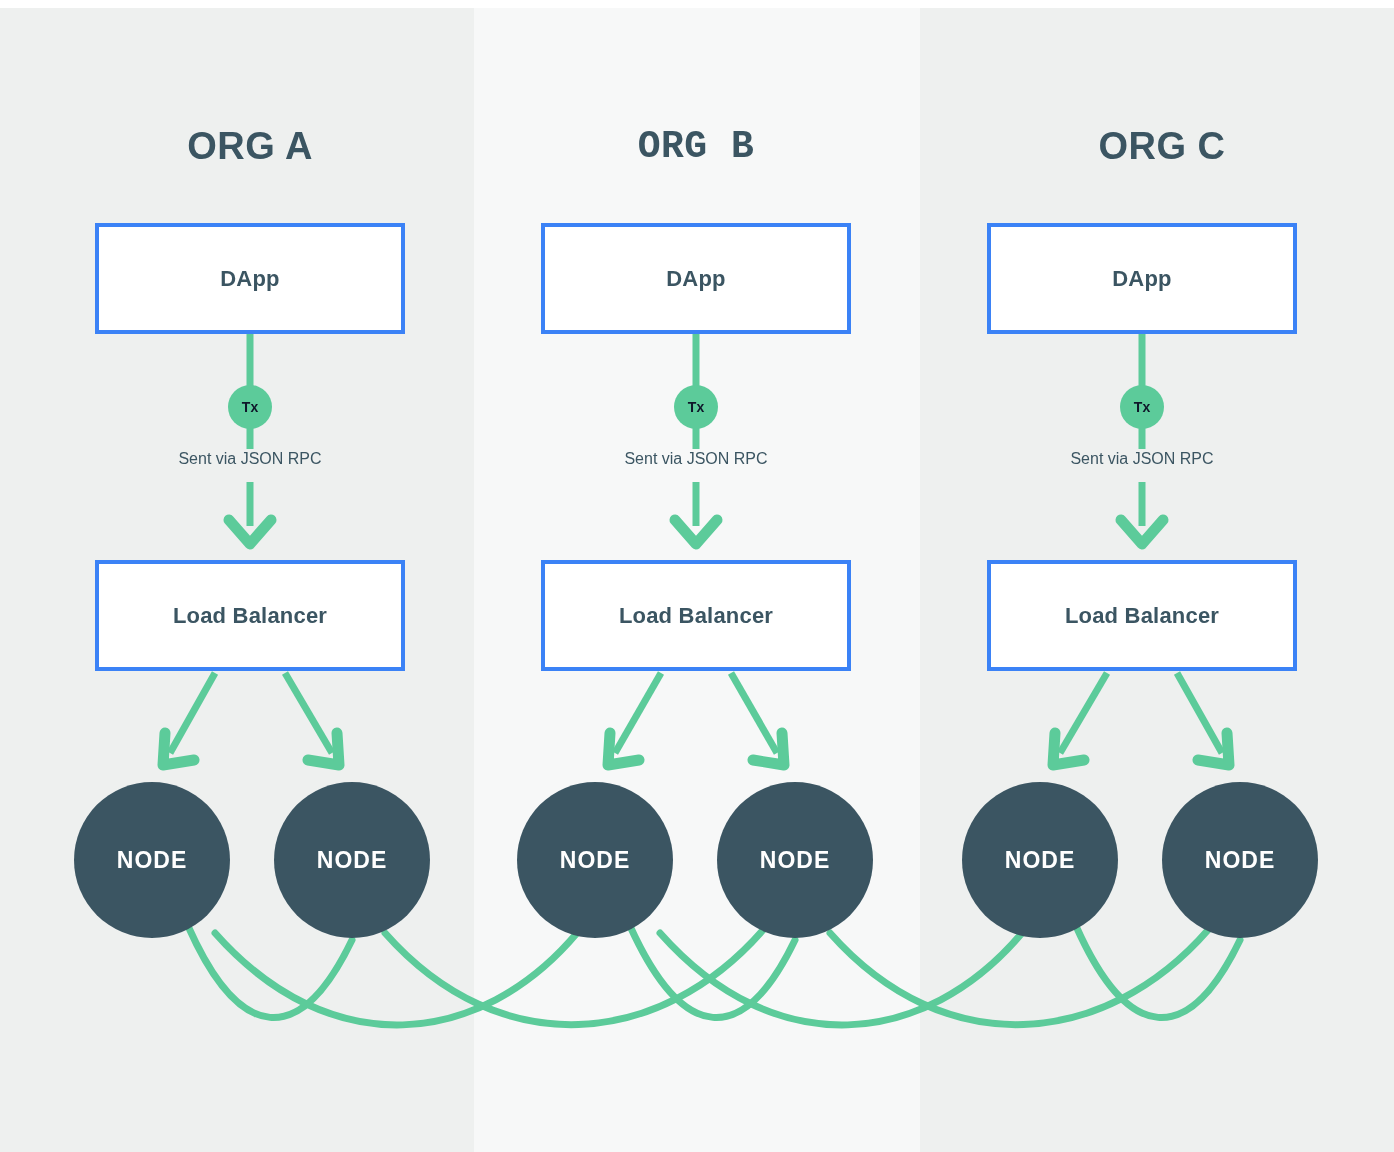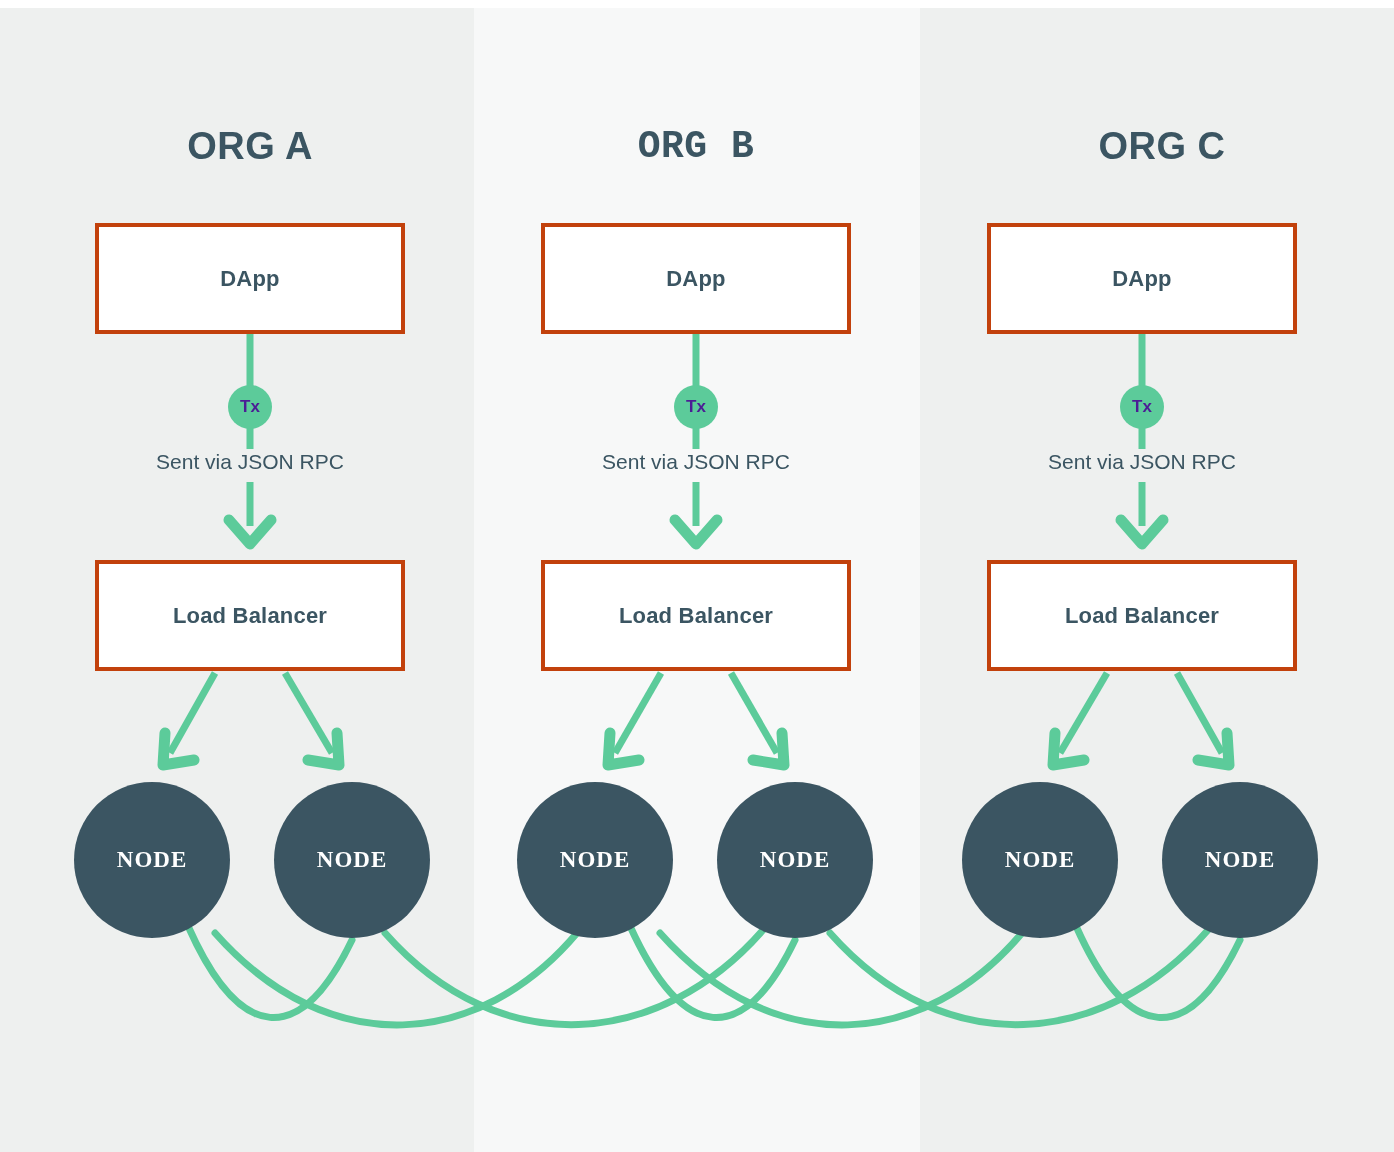--- a/index.html
+++ b/index.html
@@ -48,21 +48,21 @@
   #org-title-a { left: 90px; }
   #org-title-b { left: 536px; font-family: Liberation Mono, monospace; }
   #org-title-c { left: 1002px; }
 
   .proc-box {
     position: absolute;
     width: 310px;
     height: 111px;
     box-sizing: border-box;
     background: #ffffff;
-    border: 4px solid #c2410c;
+    border: 4px solid #3b82f6;
     display: flex;
     align-items: center;
     justify-content: center;
   }
   .proc-box span {
     font-size: 22px;
     font-weight: bold;
     color: #3b5562;
     letter-spacing: 0.2px;
   }
@@ -75,50 +75,49 @@
 
   .tx-badge {
     position: absolute;
     width: 44px;
     height: 44px;
     border-radius: 50%;
     background: #5ccb9a;
     display: flex;
     align-items: center;
     justify-content: center;
-    font-size: 17px;
-    font-weight: bold;
-    color: #4c1d95;
+    font-size: 14px;
+    font-weight: bold;
+    color: #0f172a;
   }
   #tx-a { left: 228px;  top: 377px; }
   #tx-b { left: 674px;  top: 377px; }
   #tx-c { left: 1120px; top: 377px; }
 
   .rpc-label {
     position: absolute;
     width: 320px;
     text-align: center;
-    font-size: 21px;
+    font-size: 16px;
     color: #3b5562;
     top: 442px;
   }
   #rpc-a { left: 90px; }
   #rpc-b { left: 536px; }
   #rpc-c { left: 982px; }
 
   .node-circle {
     position: absolute;
     width: 156px;
     height: 156px;
     border-radius: 50%;
     background: #3b5562;
     display: flex;
     align-items: center;
     justify-content: center;
-    font-family: Liberation Serif, serif;
   }
   .node-circle span {
     font-size: 23px;
     font-weight: bold;
     color: #ffffff;
     letter-spacing: 1px;
   }
   #node-a1 { left: 74px;   top: 774px; }
   #node-a2 { left: 274px;  top: 774px; }
   #node-b1 { left: 517px;  top: 774px; }

